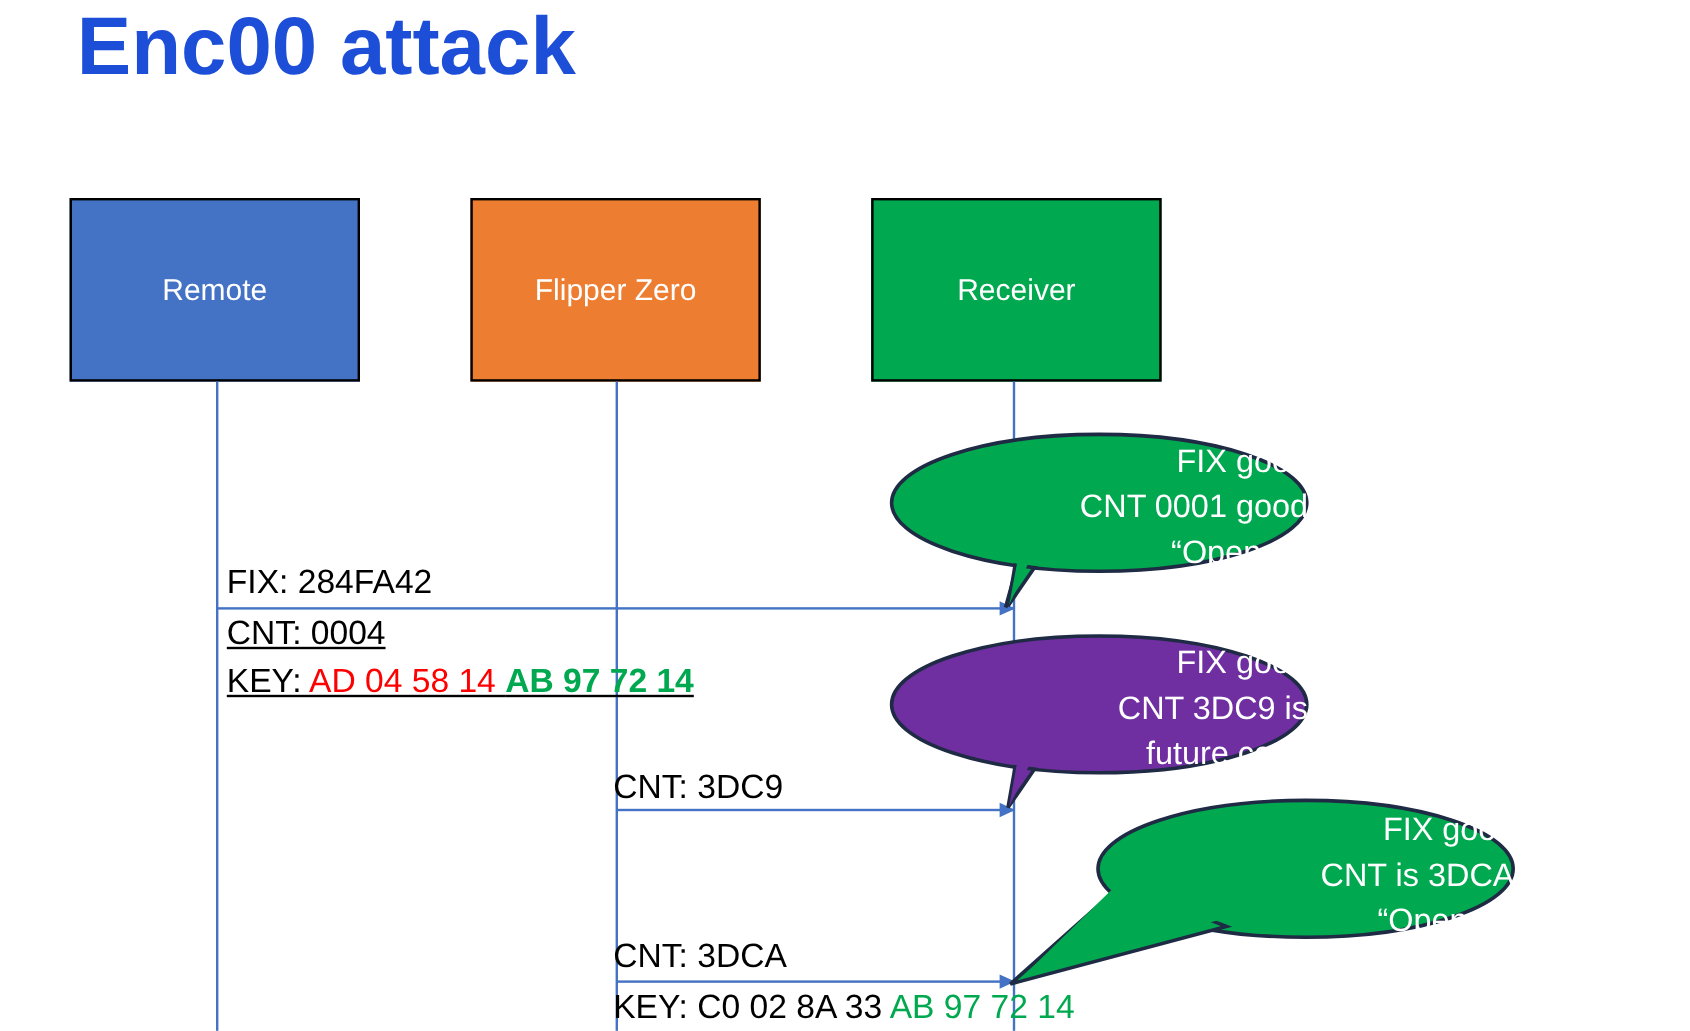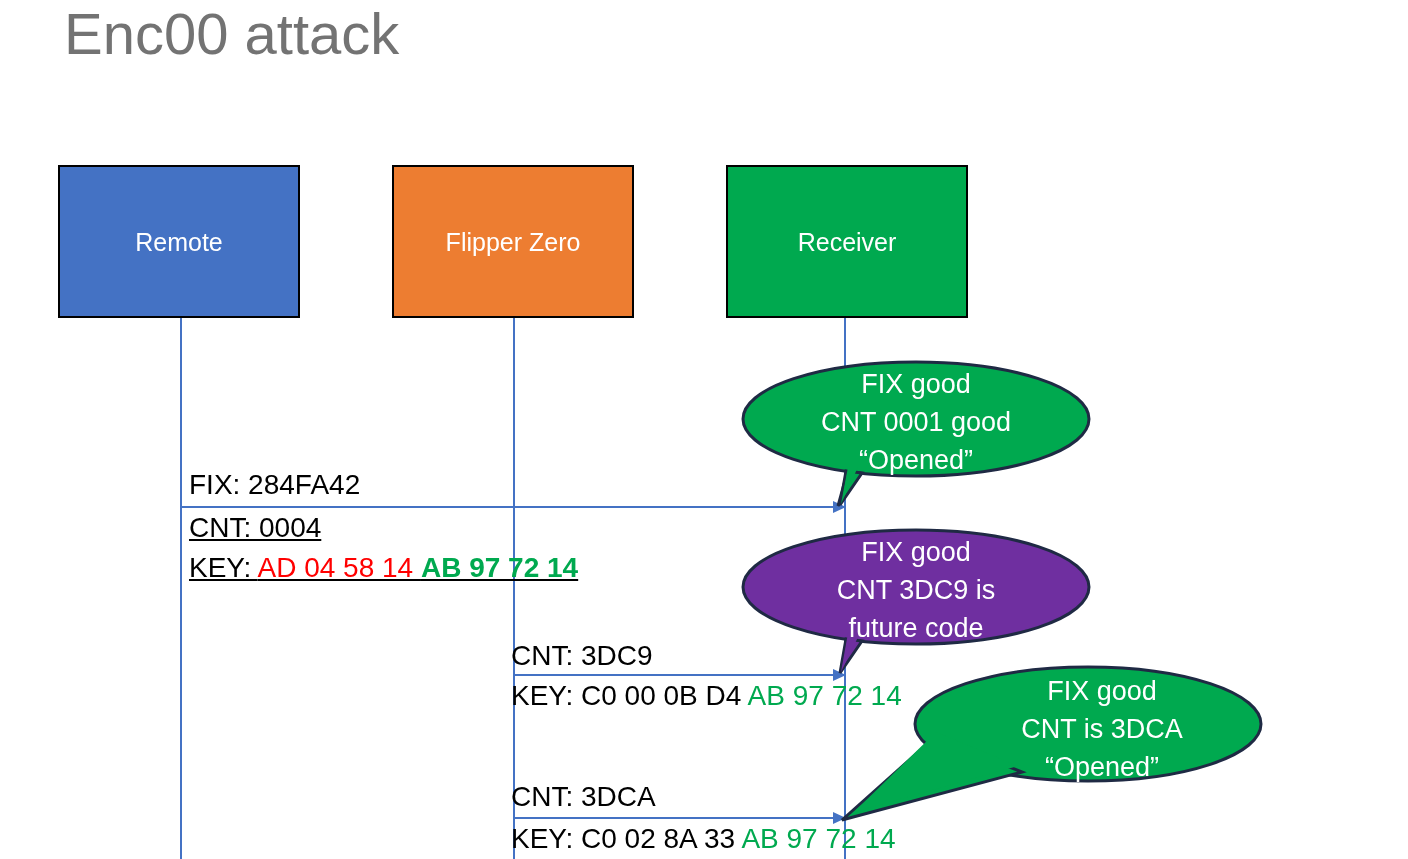--- a/index.html
+++ b/index.html
@@ -21,24 +21,24 @@
     inset: 0;
     width: 1408px;
     height: 859px;
   }
 
   
   #slide-title {
     position: absolute;
     left: 64px;
     top: 2px;
-    font-size: 58px;
-    font-weight: 400;
+    font-size: 68px;
+    font-weight: 700;
     line-height: 1.1;
-    color: #737373;
+    color: #1d4ed8;
     letter-spacing: 0px;
     white-space: nowrap;
   }
 
   
   .actor-box {
     position: absolute;
     box-sizing: border-box;
     border: 2px solid #000000;
     display: flex;
@@ -111,21 +111,21 @@
   
   .callout {
     position: absolute;
   }
   .callout svg {
     display: block;
     overflow: visible;
   }
   .callout-text {
     position: absolute;
-    text-align: center;
+    text-align: right;
     color: #ffffff;
     font-size: 27px;
     line-height: 38px;
     white-space: nowrap;
     pointer-events: none;
   }
   #callout-1 { left: 742px; top: 347px; width: 348px; height: 160px; }
   #callout-1 .callout-text { left: 0; top: 18px; width: 348px; }
   #callout-2 { left: 742px; top: 515px; width: 348px; height: 160px; }
   #callout-2 .callout-text { left: 0; top: 18px; width: 348px; }
@@ -161,21 +161,20 @@
 
   <div class="msg-text" id="msg-text-1">FIX: 284FA42</div>
 
   <div class="msg-text" id="msg-text-2">
     <div>CNT: 0004</div>
     <div><span>KEY: </span><span class="k-red">AD 04 58 14 </span><span class="k-green-bold">AB 97 72 14</span></div>
   </div>
 
   <div class="msg-text" id="msg-text-3">CNT: 3DC9</div>
 
-  <div class="msg-text" id="msg-text-4"><span>KEY: C0 00 0B D4 </span><span class="k-green">AB 97 72 14</span></div>
 
   <div class="msg-text" id="msg-text-5">CNT: 3DCA</div>
 
   <div class="msg-text" id="msg-text-6"><span>KEY: C0 02 8A 33 </span><span class="k-green">AB 97 72 14</span></div>
 
   <div class="callout" id="callout-1">
     <svg width="348" height="160" viewBox="0 0 348 160">
       <path d="M104 130 L 96 159 L 118 128 Z" fill="#00a94f" stroke="#1f2a44" stroke-width="3"></path>
       <ellipse cx="174" cy="72" rx="173" ry="57" fill="#00a94f" stroke="#1f2a44" stroke-width="3"></ellipse>
       <path d="M104 124 L 98 158 L 120 126 Z" fill="#00a94f" stroke="#1f2a44" stroke-width="3" stroke-linejoin="miter"></path>

